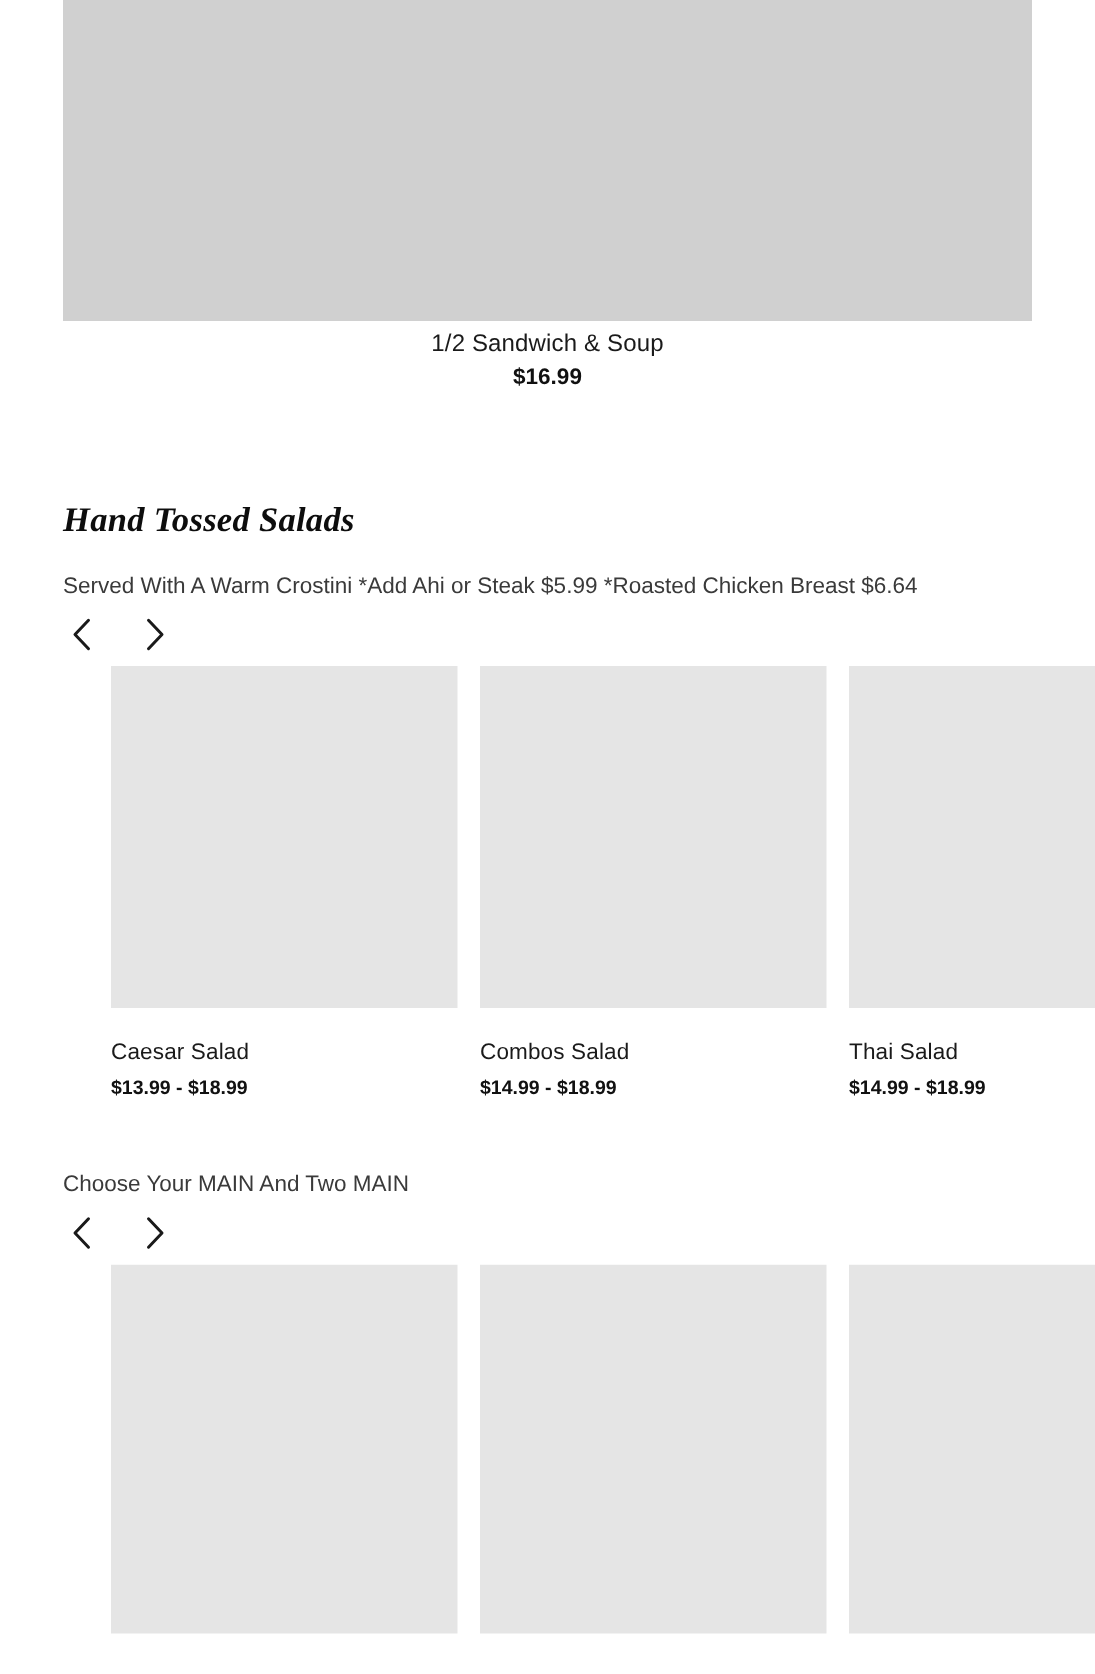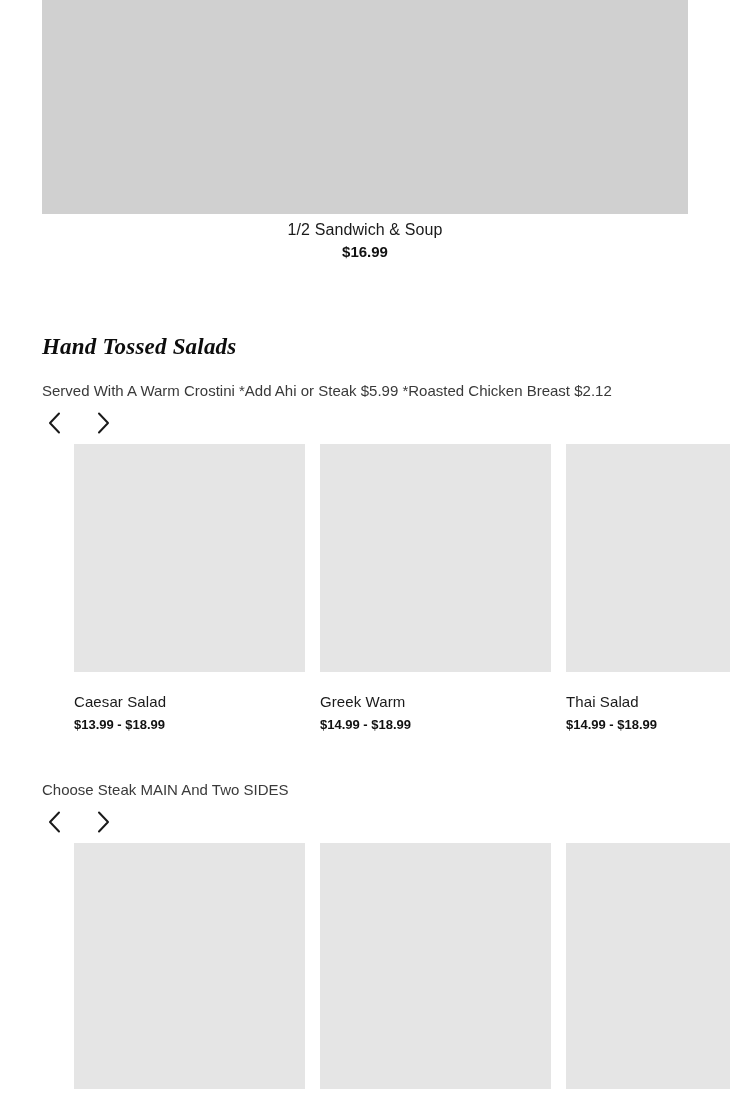--- a/index.html
+++ b/index.html
@@ -152,21 +152,21 @@
   <div class="featured-item">
     <div class="featured-image"></div>
     <div class="featured-caption">
       <div class="featured-name">1/2 Sandwich &amp; Soup</div>
       <div class="featured-price">$16.99</div>
     </div>
   </div>
 
   <div class="section section-salads">
     <div class="section-title">Hand Tossed Salads</div>
-    <div class="section-desc">Served With A Warm Crostini *Add Ahi or Steak $5.99 *Roasted Chicken Breast $2.12</div>
+    <div class="section-desc">Served With A Warm Crostini *Add Ahi or Steak $5.99 *Roasted Chicken Breast $6.64</div>
 
     <div class="carousel-nav">
       <button class="carousel-arrow">
         <span>
           <svg width="13" height="22" viewBox="0 0 13 22" fill="none">
             <path d="M11 1.5 L2 11 L11 20.5" stroke="#1a1a1a" stroke-width="2" stroke-linecap="round" stroke-linejoin="round"></path>
           </svg>
         </span>
       </button>
       <button class="carousel-arrow">
@@ -179,33 +179,33 @@
     </div>
 
     <div class="carousel-track">
       <div class="menu-card">
         <div class="card-image"></div>
         <div class="card-name">Caesar Salad</div>
         <div class="card-price">$13.99 - $18.99</div>
       </div>
       <div class="menu-card">
         <div class="card-image"></div>
-        <div class="card-name">Greek Warm</div>
+        <div class="card-name">Combos Salad</div>
         <div class="card-price">$14.99 - $18.99</div>
       </div>
       <div class="menu-card">
         <div class="card-image"></div>
         <div class="card-name">Thai Salad</div>
         <div class="card-price">$14.99 - $18.99</div>
       </div>
     </div>
   </div>
 
   <div class="section section-combos">
-    <div class="section-desc">Choose Steak MAIN And Two SIDES</div>
+    <div class="section-desc">Choose Your MAIN And Two MAIN</div>
 
     <div class="carousel-nav">
       <button class="carousel-arrow">
         <span>
           <svg width="13" height="22" viewBox="0 0 13 22" fill="none">
             <path d="M11 1.5 L2 11 L11 20.5" stroke="#1a1a1a" stroke-width="2" stroke-linecap="round" stroke-linejoin="round"></path>
           </svg>
         </span>
       </button>
       <button class="carousel-arrow">

